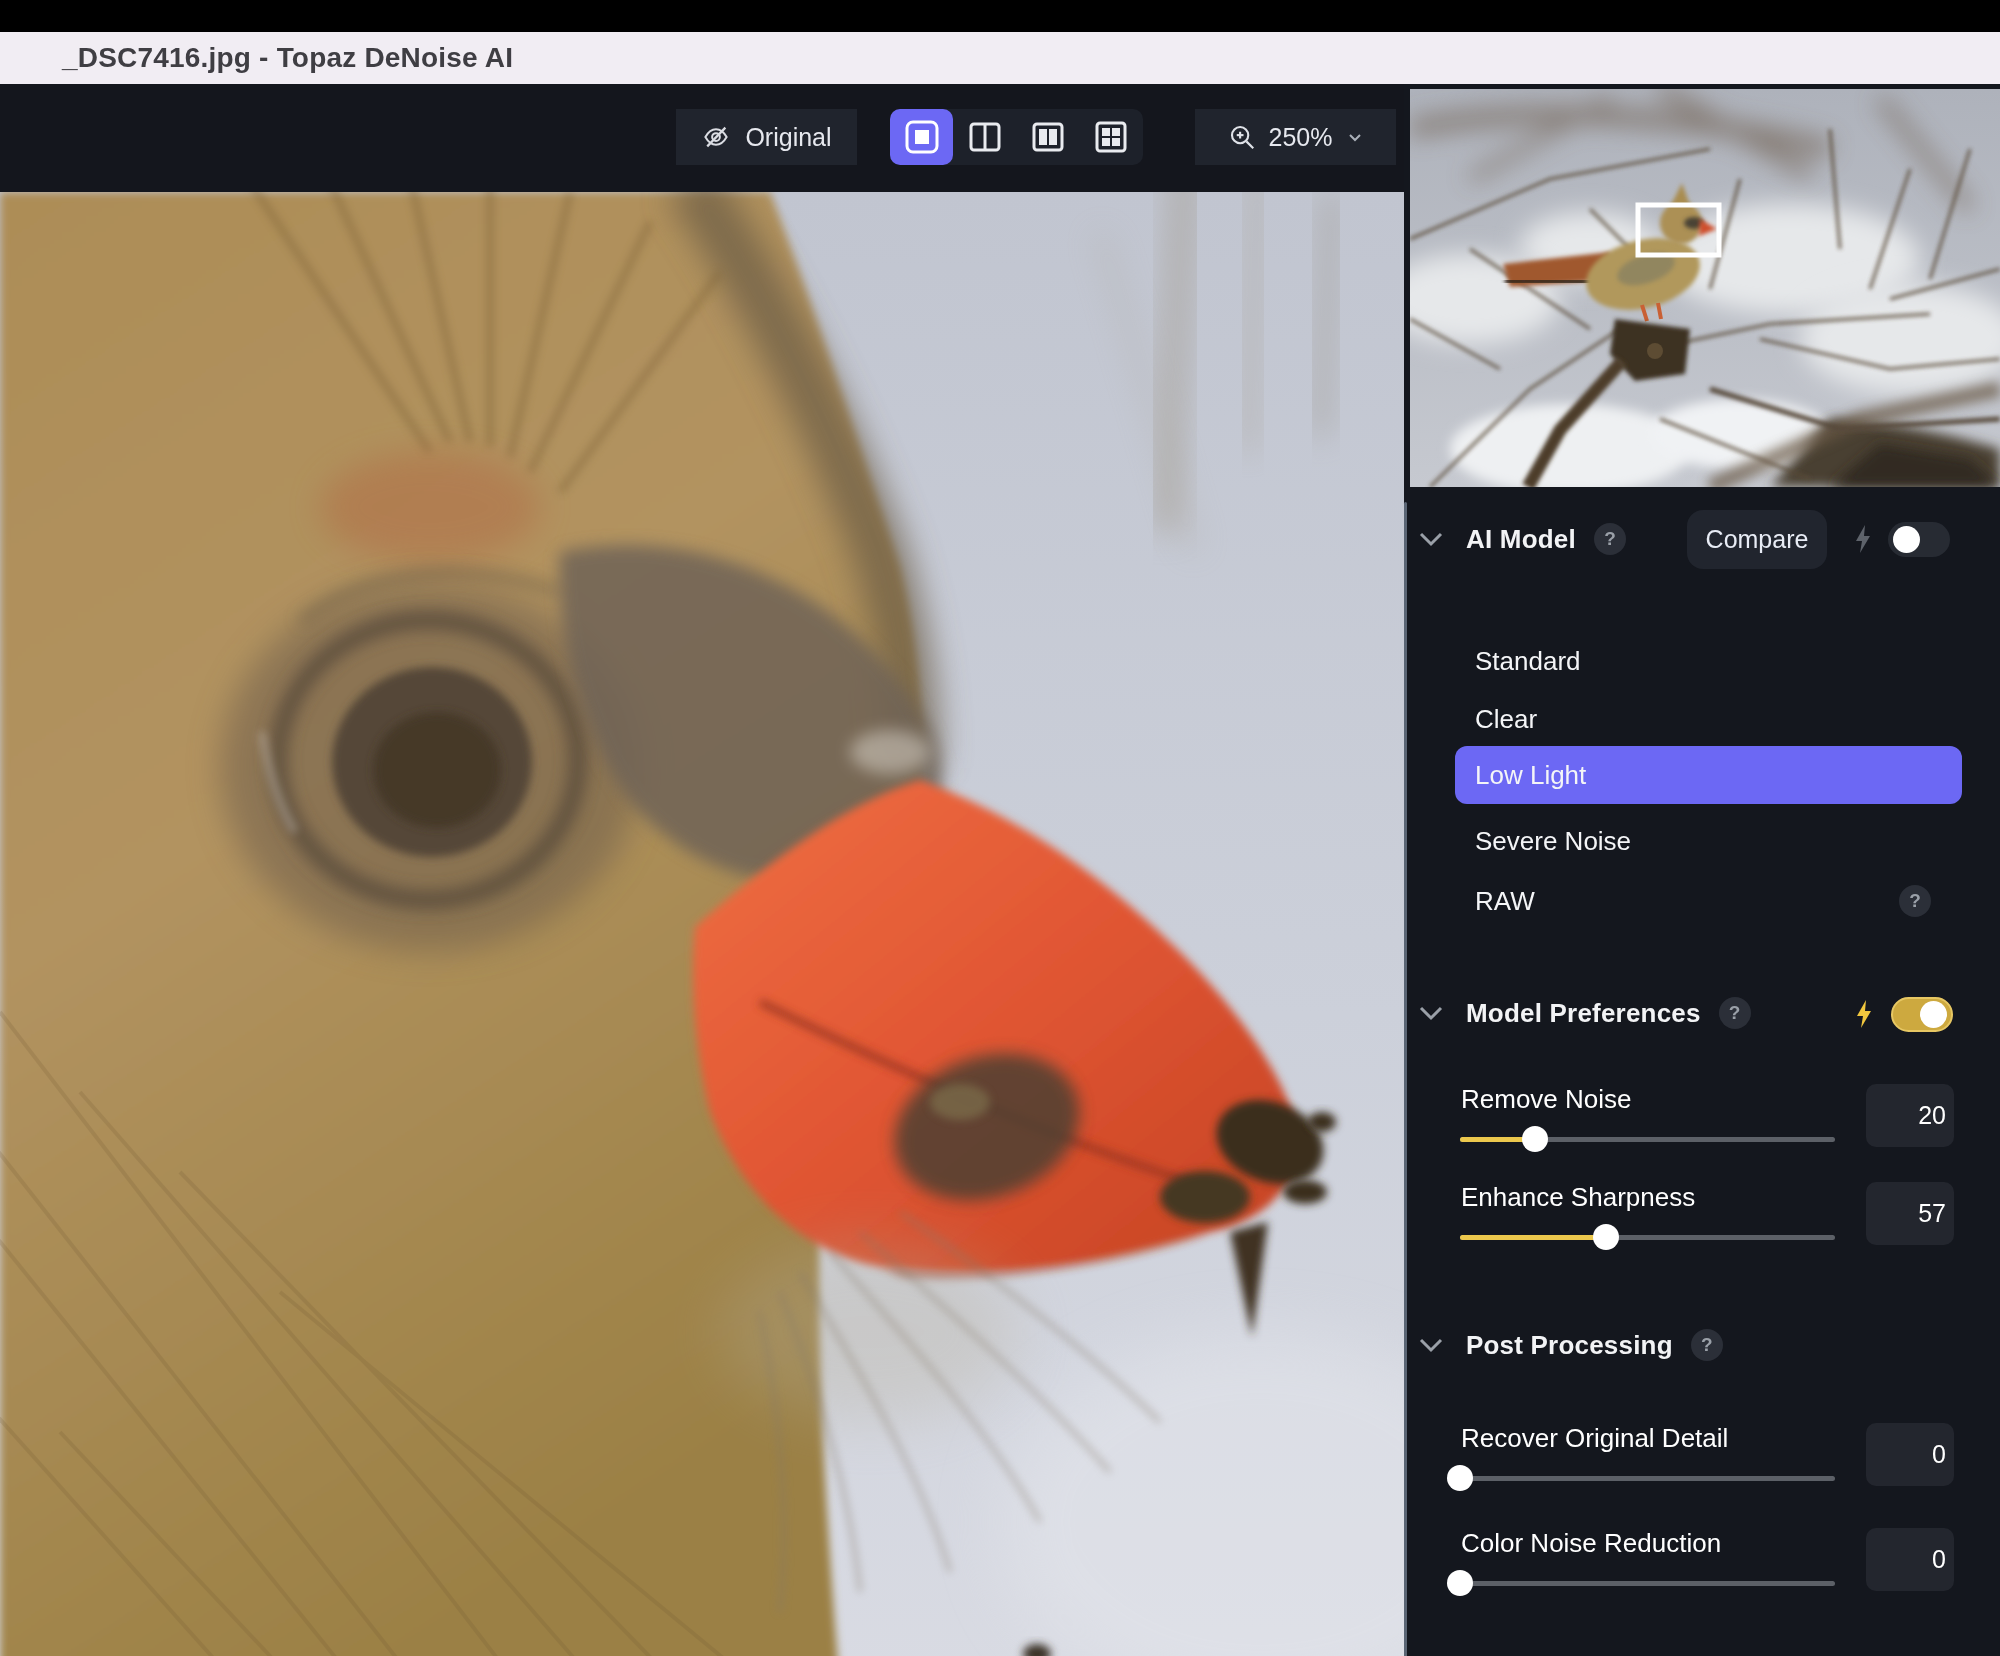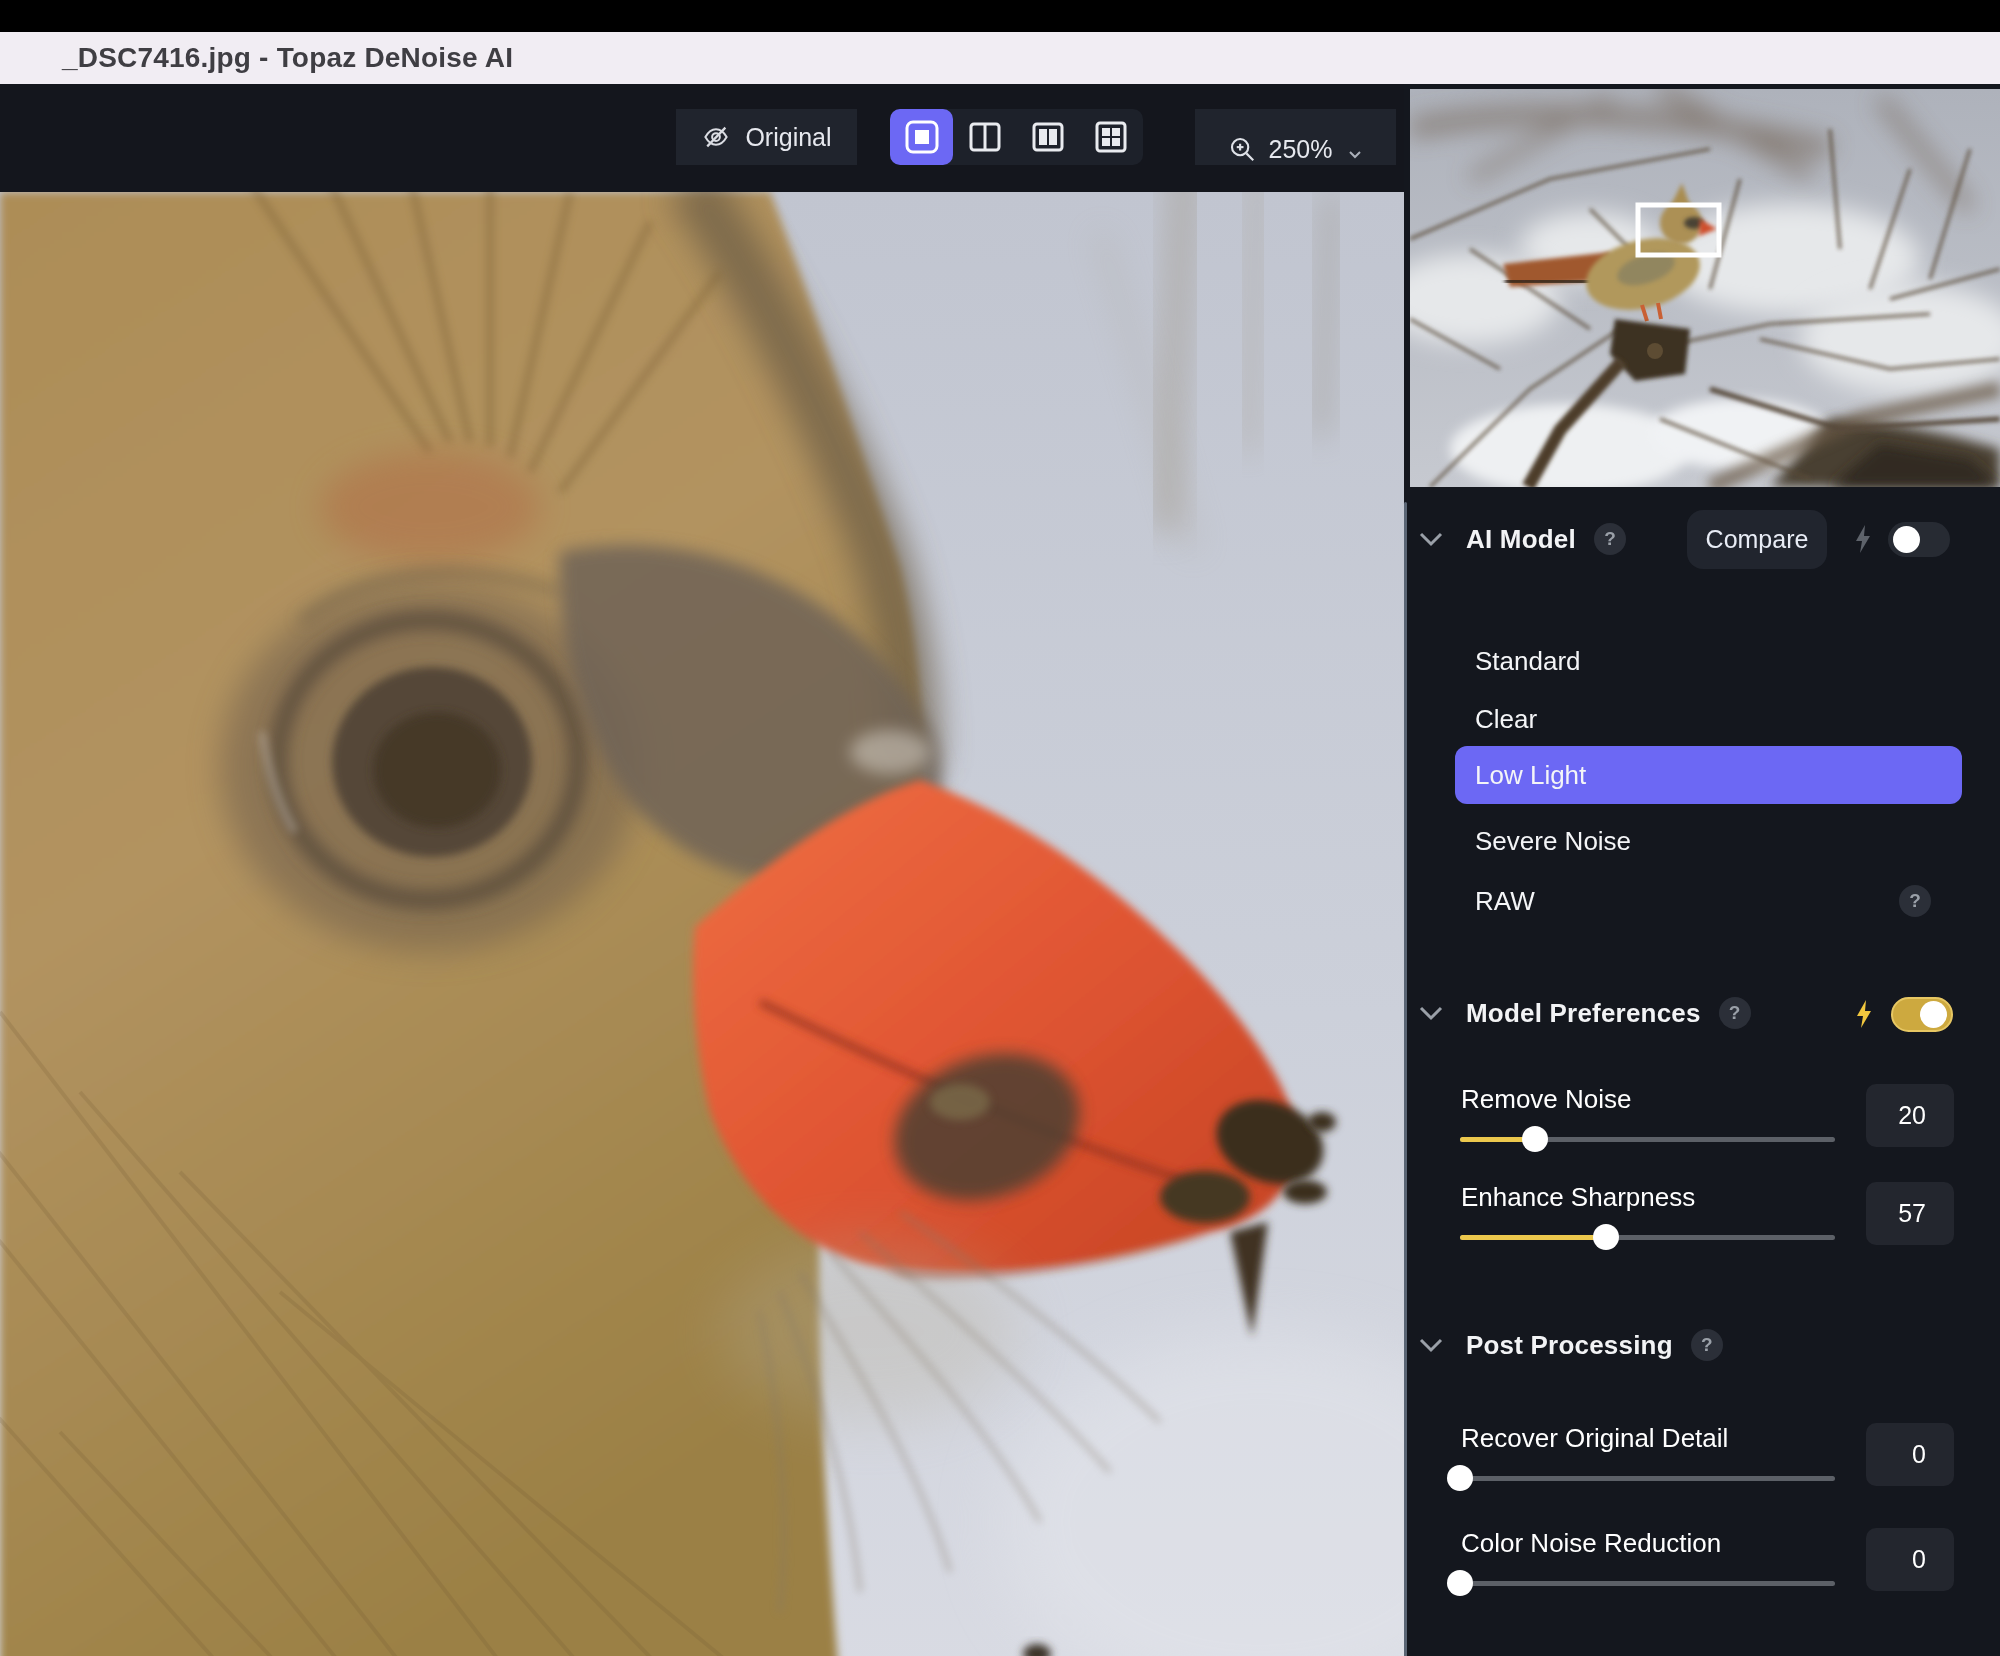--- a/index.html
+++ b/index.html
@@ -23,21 +23,21 @@
   
   .toolbar{position:absolute;left:0;top:0;width:1404px;height:108px;background:#14161d;}
   .tbtn{
     position:absolute;top:25px;height:56px;background:#20242d;border:none;border-radius:0;
     display:flex;align-items:center;justify-content:center;color:#e6e8ee;font-family:inherit;
   }
   .btn-original{left:676px;width:181px;gap:14px;font-size:25px;}
   .view-group{position:absolute;left:890px;top:25px;width:253px;height:56px;background:#1d212a;border-radius:10px;display:flex;}
   .view-btn{width:63px;height:56px;background:transparent;border:none;border-radius:10px;display:flex;align-items:center;justify-content:center;padding:0;}
   .view-btn.selected{background:var(--accent-purple,#6c68f4);}
-  .zoom-ctrl{left:1195px;width:201px;gap:12px;font-size:25px;align-items:flex-end;}
+  .zoom-ctrl{left:1195px;width:201px;gap:12px;font-size:25px;}
   .zoom-ctrl .pct{min-width:64px;text-align:center;}
   
   .canvas{position:absolute;left:0;top:108px;width:1404px;height:1496px;overflow:hidden;background:linear-gradient(180deg,#c1c5d0 0%,#cdd1da 55%,#d8dae2 100%);}
   .canvas svg{display:block;}
   .canvas-bottom-edge{position:absolute;left:0;bottom:0;width:1404px;height:6px;background:#171a21;}
   
   .navigator{position:absolute;left:6px;top:5px;width:590px;height:398px;background:#b5b9c2;overflow:hidden;}
   
   .scroll-line{position:absolute;left:0;top:418px;width:3px;height:1180px;background:#5a6574;border-radius:2px;}
   .section-header{position:absolute;display:flex;align-items:center;height:46px;color:#f2f3f5;}
@@ -59,21 +59,21 @@
   
   .model-item{position:absolute;left:51px;width:507px;height:58px;display:flex;align-items:center;border-radius:12px;color:#f4f5f7;font-size:26px;}
   .model-item .mlabel{margin-left:20px;}
   .model-item.selected{background:var(--accent-purple,#6c68f4);align-items:center;}
   .model-item .help-badge{position:absolute;right:31px;margin:0;}
   
   .slider-row{position:absolute;left:0;width:596px;height:80px;}
   .slider-label{position:absolute;left:57px;top:0;line-height:30px;font-size:26px;font-weight:500;color:#fff;white-space:nowrap;}
   .value-box{
     position:absolute;left:462px;top:0;width:88px;height:63px;background:#23262e;border-radius:10px;
-    color:#fff;font-size:25px;text-align:right;line-height:63px;padding-right:28px;
+    color:#fff;font-size:25px;text-align:right;line-height:63px;padding-right:8px;
   }
   .slider{position:absolute;left:56px;top:42px;width:375px;height:26px;}
   .slider .track{position:absolute;left:0;top:11px;width:100%;height:5px;background:#5c6067;border-radius:3px;}
   .slider .fill{position:absolute;left:0;top:11px;height:5px;background:var(--accent-yellow,#ecc84d);border-radius:3px;}
   .slider .knob{position:absolute;top:0;width:26px;height:26px;border-radius:50%;background:#fff;transform:translateX(-13px);}
 </style>
 </head>
 <body>
 
 <div class="window">

